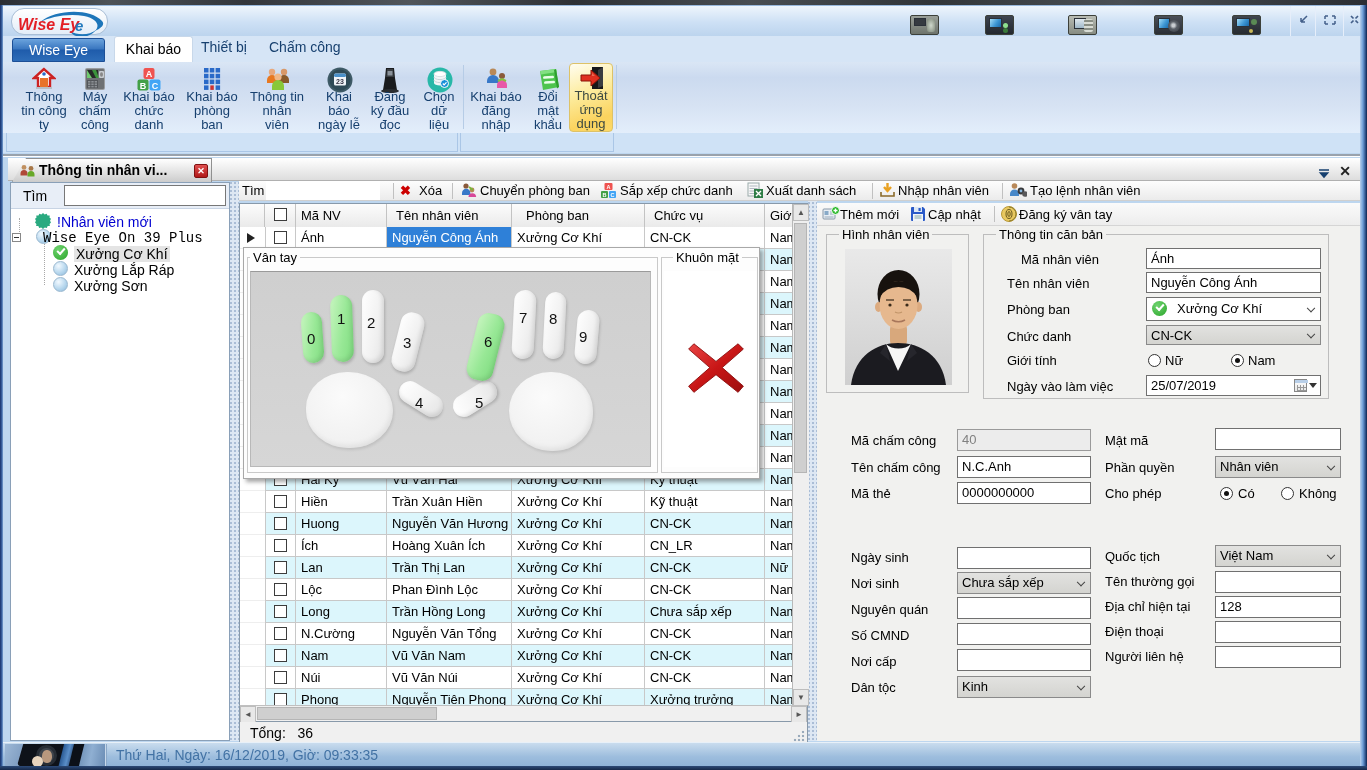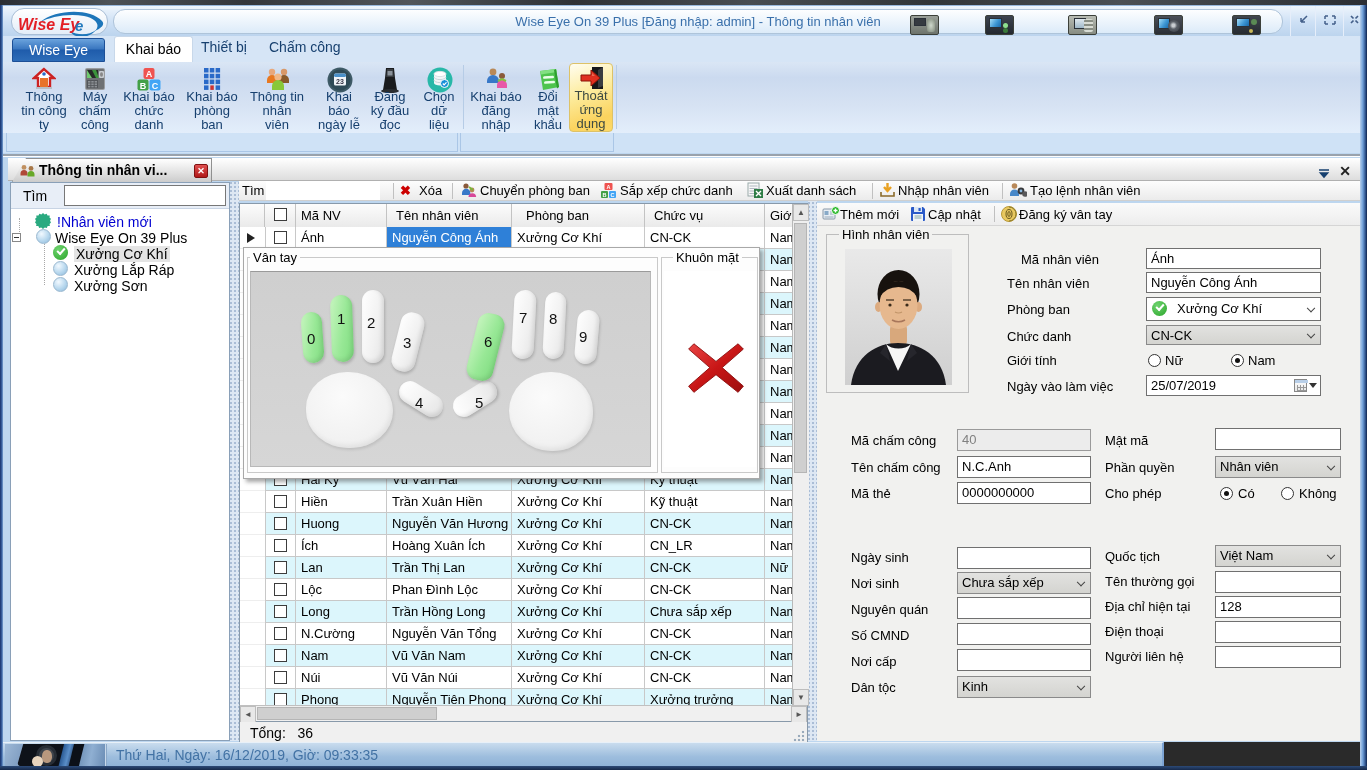--- a/index.html
+++ b/index.html
@@ -121,39 +121,36 @@
 .fnum{font-size:15px;color:#111;z-index:3;}
 #facebox{left:420px;top:23px;width:92px;height:196px;background:#fff;}
 
 #photo{left:28px;top:46px;width:107px;height:136px;background:linear-gradient(#e3e3e3,#cfcfcf);overflow:hidden;}
 .radio{position:absolute;width:13px;height:13px;border-radius:50%;background:#fff;border:1px solid #333;}
 .rsel:after{content:"";position:absolute;left:3px;top:3px;width:5px;height:5px;border-radius:50%;background:#111;}
 #calico{position:absolute;right:13px;top:3px;width:13px;height:13px;background:linear-gradient(#fdfdfd,#e8e8e8);border:1px solid #888;}
 #calico:before{content:"";position:absolute;left:0;top:0;width:13px;height:3px;background:#b9cfe8;}
 #calico:after{content:"";position:absolute;left:2px;top:5px;width:9px;height:6px;background:repeating-linear-gradient(90deg,#999 0 1px,transparent 1px 3px),repeating-linear-gradient(0deg,#999 0 1px,transparent 1px 3px);}
 
-#statusbar{left:0;top:742px;width:1164px;height:24px;background:linear-gradient(#c9dcee,#9dbddd 60%,#8fb3d8);border-left:2px solid #7da4d4;border-right:2px solid #7da4d4;border-top:1px solid #e8f0f8;}
+#statusbar{left:0;top:742px;width:1367px;height:24px;background:linear-gradient(#c9dcee,#9dbddd 60%,#8fb3d8);border-left:2px solid #7da4d4;border-right:2px solid #7da4d4;border-top:1px solid #e8f0f8;}
 #statusphoto2{left:3px;top:1px;width:100px;height:22px;overflow:hidden;background:linear-gradient(115deg,#9db8d6 0%,#7e9cc0 22%,#1d2637 34%,#10141f 55%,#243044 72%,#0d111a 100%);}
 #botborder{left:0;top:766px;width:1367px;height:4px;background:linear-gradient(#2c4a77,#16294a);}
 </style></head>
 <body>
 <div id="win">
 <div id="deskstrip" class="abs"></div>
 <div id="titlebar" class="abs">
   <div id="logopill" class="abs">
     <svg width="97" height="27" viewBox="0 0 97 27" style="position:absolute;left:0;top:0">
       <path d="M28 13 C44 0 78 -1 90 12 C93 15 90 19 83 22 C88 17 86 10 72 7 C56 4 38 8 28 13 Z" fill="#1d76ba"></path>
       <path d="M58 22 C66 27 78 26 84 21 C77 30 62 30 58 22 Z" fill="#1d76ba"></path>
       <text x="6" y="21" font-size="16" font-weight="bold" font-style="italic" fill="#e31e25" font-family="Liberation Sans">Wise Ey</text>
       <text x="63" y="22" font-size="15" font-weight="bold" font-style="italic" fill="#2179bd" font-family="Liberation Sans">e</text>
     </svg>
   </div>
-  <div id="titlepill" class="abs">
-        <div id="titletext" class="abs">Wise Eye On 39 Plus [Đăng nhập: admin] - Thông tin nhân viên</div>
-      </div>
   <div class="abs dev d1" style="left:908px">
         <i></i>
         <b></b>
       </div>
   <div class="abs dev d2" style="left:983px">
         <i></i>
         <b></b>
       </div>
   <div class="abs dev d3" style="left:1066px">
         <i></i>
@@ -350,21 +347,21 @@
           <span style="position:absolute;left:12px;top:5px;font-size:14px;">Tìm</span>
           <input class="abs" style="left: 53px; top: 2px; width: 162px; height: 21px; border: 1px solid rgb(119, 119, 119); font-size: 13px;">
         </div>
     <div id="tree" class="abs" style="left:0;top:27px;width:218px;height:530px;background:#fff;font-size:14px;">
       <div class="abs" style="left:8px;top:8px;width:3px;height:20px;border-left:1px dotted #a8a8a8"></div>
       <div class="abs" style="left:33px;top:30px;width:3px;height:45px;border-left:1px dotted #a8a8a8"></div>
       <div class="abs badge" style="left:24px;top:3px;"></div>
           <span class="abs" style="left:46px;top:4px;color:#0000d0">!Nhân viên mới</span>
       <div class="abs expbox" style="left:1px;top:23px;"></div>
       <div class="abs sphere" style="left:25px;top:19px;"></div>
-          <span class="abs" style="left:44px;top:20px;">Wise Eye On 39 Plus</span>
+          <span class="abs" style="left:32px;top:20px;font-family:Liberation Mono, monospace;">Wise Eye On 39 Plus</span>
       <div class="abs chkcirc" style="left:42px;top:35px;"></div>
           <span class="abs" style="left:63px;top:36px;background:#e4e4e4;padding:0 2px;">Xưởng Cơ Khí</span>
       <div class="abs sphere" style="left:42px;top:51px;"></div>
           <span class="abs" style="left:63px;top:52px;">Xưởng Lắp Ráp</span>
       <div class="abs sphere" style="left:42px;top:67px;"></div>
           <span class="abs" style="left:63px;top:68px;">Xưởng Sơn</span>
     </div>
   </div>
   <div id="toolbar1" class="abs">
     <span class="abs" style="left:3px;top:2px">Tìm</span>
@@ -760,20 +757,23 @@
       <ellipse cx="33.5" cy="58" rx="3.5" ry="5" fill="#dcab80"></ellipse>
       <ellipse cx="73.5" cy="58" rx="3.5" ry="5" fill="#dcab80"></ellipse>
       <ellipse cx="53.5" cy="56" rx="19" ry="24" fill="#e6b88e"></ellipse>
       <path d="M35 48 Q36 32 53.5 32 Q71 32 72 48 Q66 38 53.5 38 Q41 38 35 48 Z" fill="#17120e"></path>
       <path d="M41 51 h8 M58 51 h8" stroke="#5a4430" stroke-width="1.6"></path>
       <circle cx="45" cy="56" r="1.6" fill="#3a2a1a"></circle>
       <circle cx="62" cy="56" r="1.6" fill="#3a2a1a"></circle>
       <path d="M50 63 q3.5 2 7 0" stroke="#c09468" stroke-width="1.2" fill="none"></path>
       <path d="M47 71 q6.5 3.5 13 0" stroke="#a8765a" stroke-width="1.5" fill="none"></path>
     </svg></div>
+    <div class="grp" style="left:166px;top:31px;width:346px;height:165px;">
+          <span class="grplbl">Thông tin căn bản</span>
+        </div>
     <span class="flabel" style="left:204px;top:49px">Mã nhân viên</span>
     <span class="finput" style="left:329px;top:45px;width:175px;height:21px">Ánh</span>
     <span class="flabel" style="left:190px;top:73px">Tên nhân viên</span>
     <span class="finput" style="left:329px;top:69px;width:175px;height:21px">Nguyễn Công Ánh</span>
     <span class="flabel" style="left:190px;top:99px">Phòng ban</span>
     <span class="finput" style="left:329px;top:94px;width:175px;height:24px">
           <span class="chkcirc" style="position:absolute;left:5px;top:3px"></span>
           <span style="position:absolute;left:30px;top:3px">Xưởng Cơ Khí</span>
           <span class="chev"></span>
         </span>

